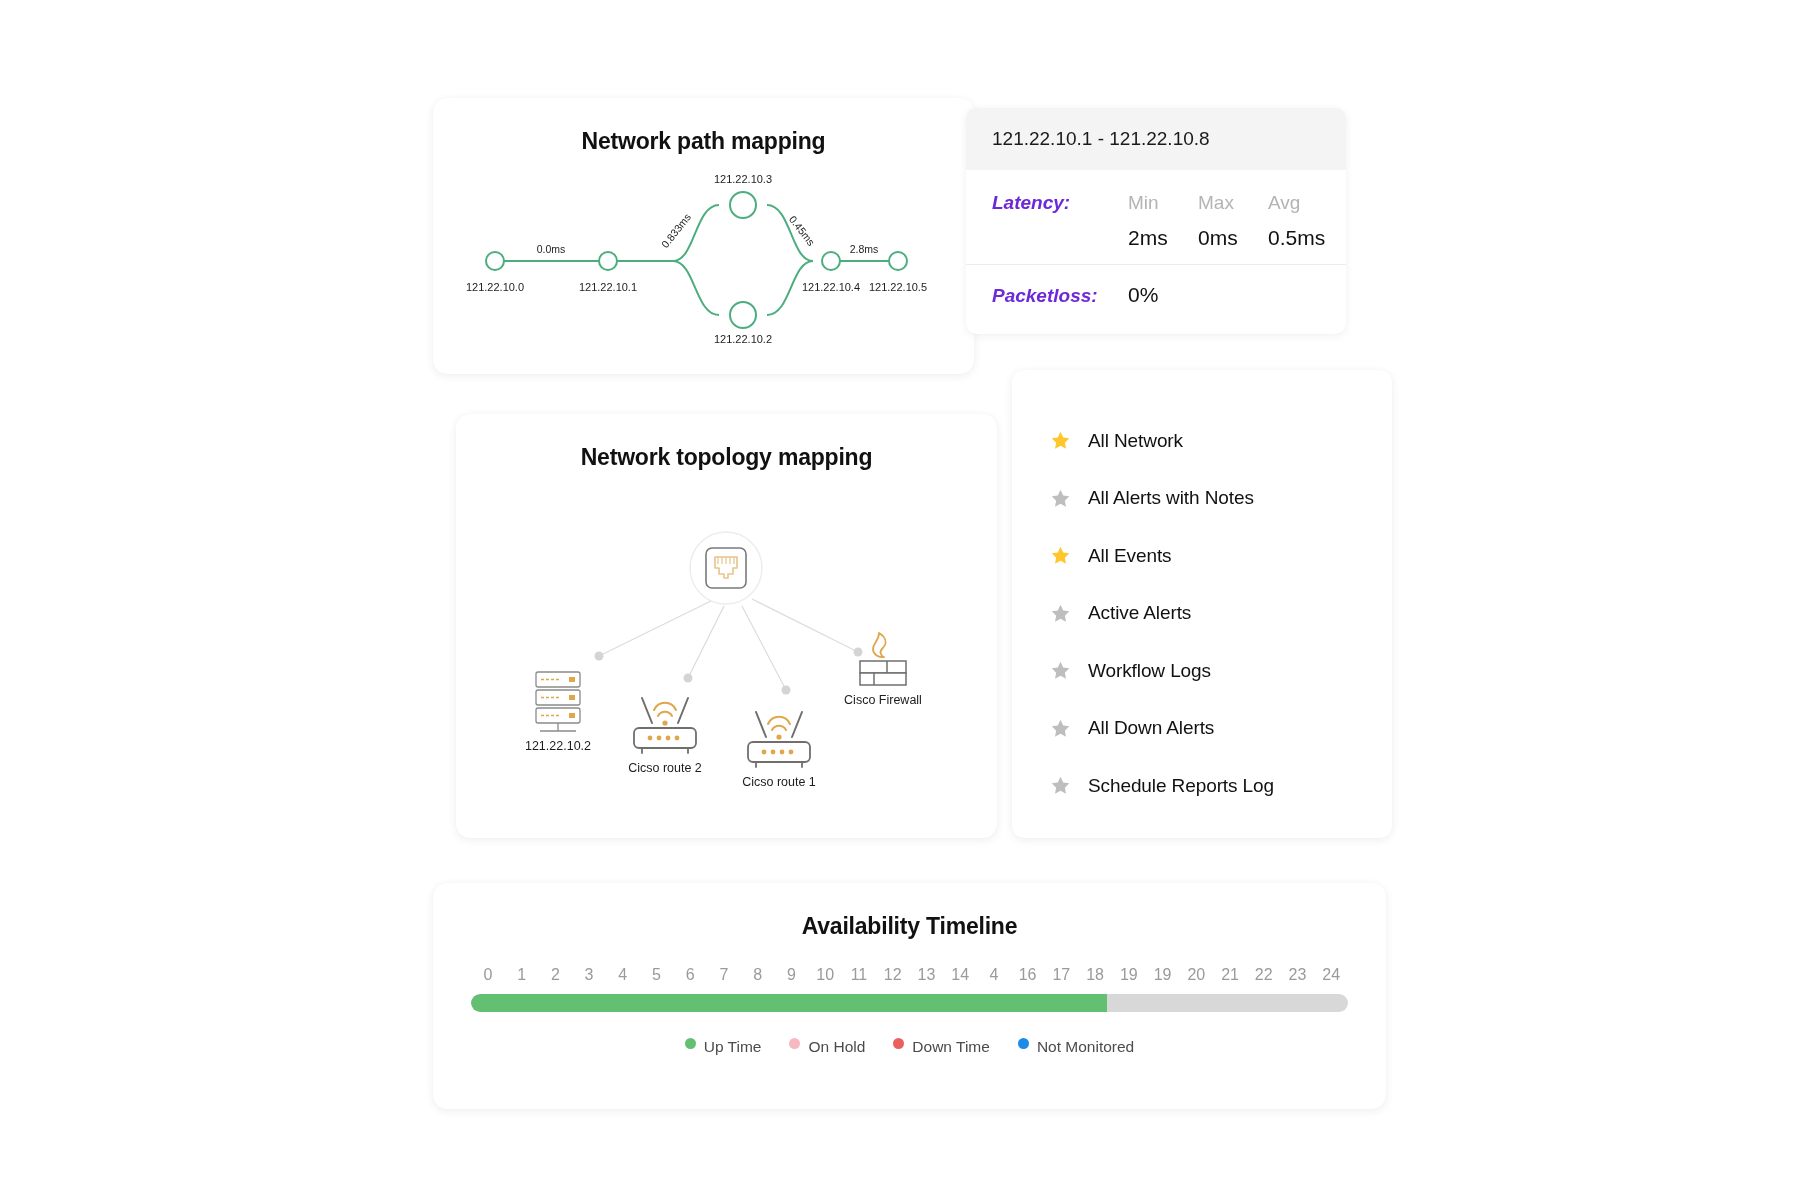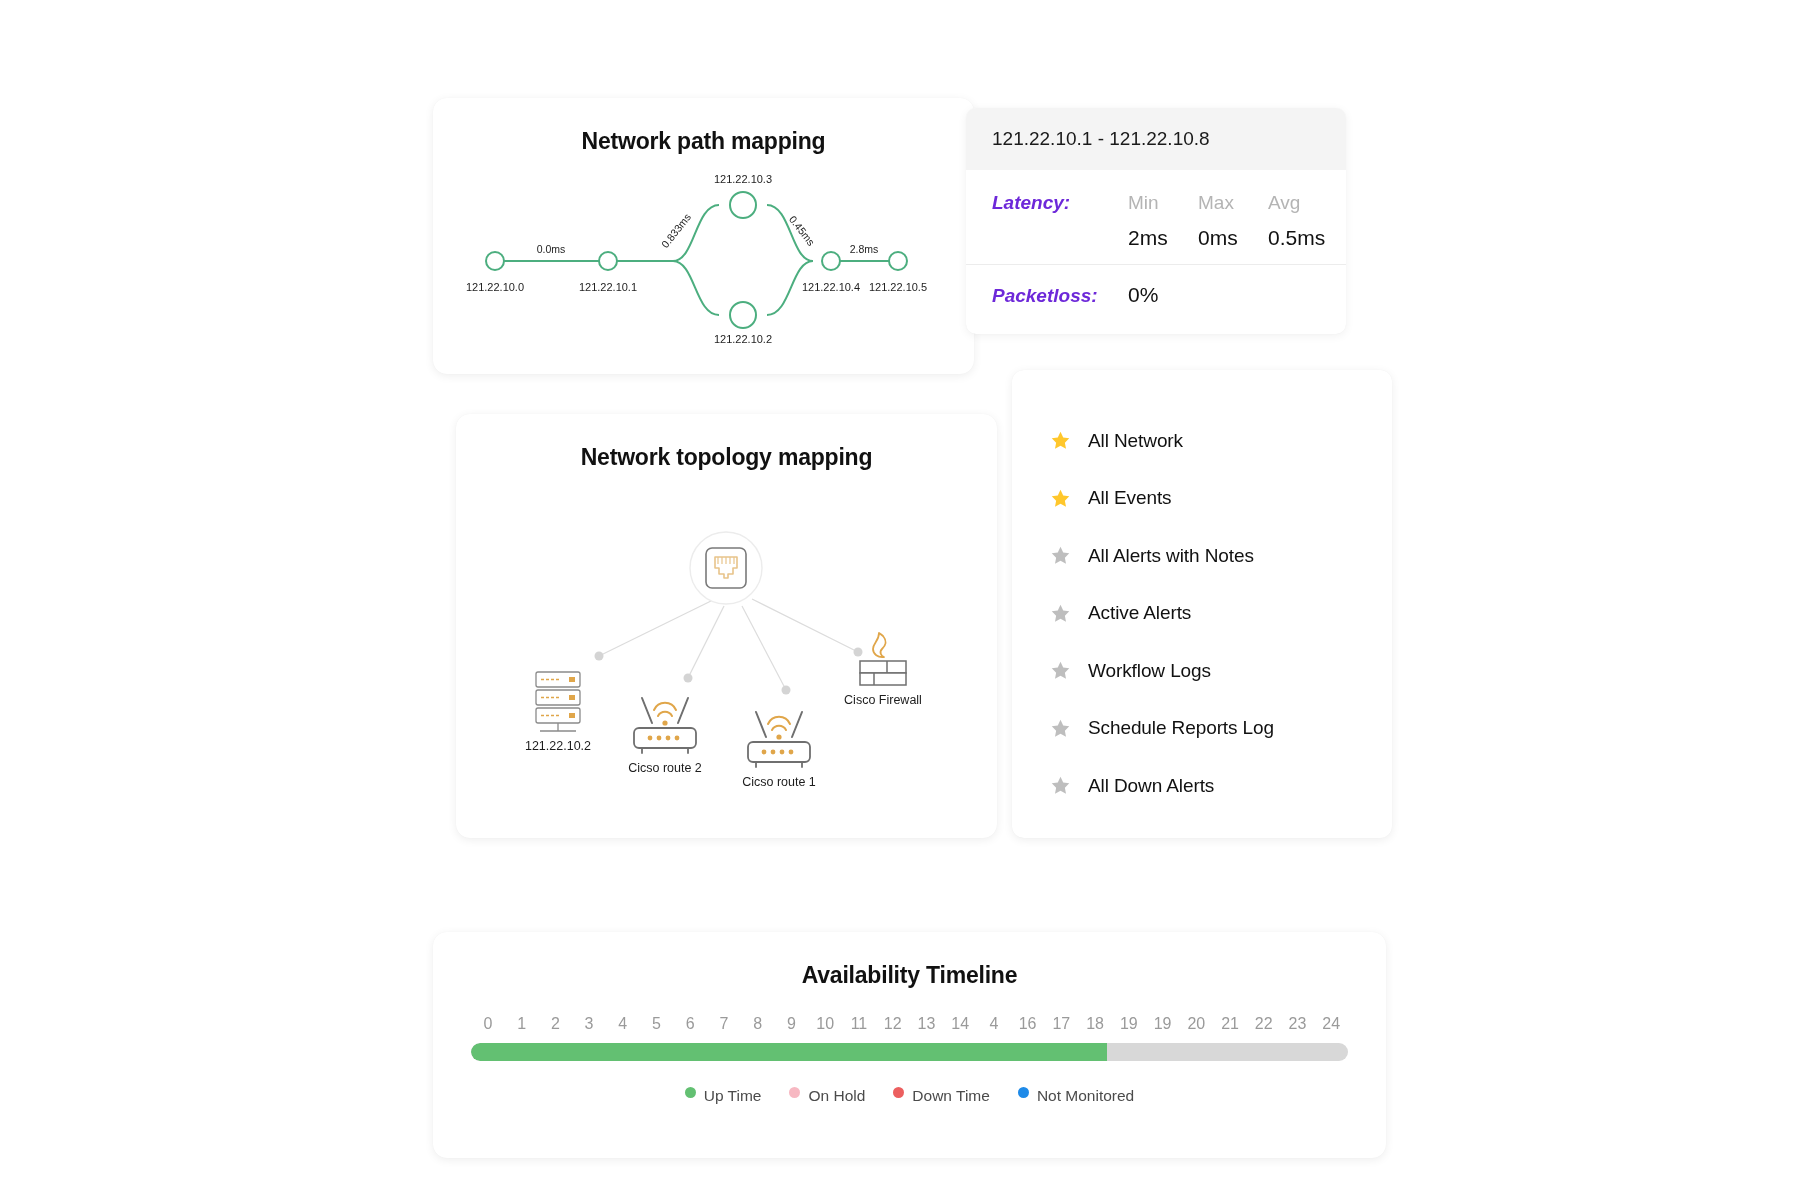--- a/index.html
+++ b/index.html
@@ -141,21 +141,21 @@
     display: block;
   }
   .alert-label {
     font-size: 19px;
     color: #111111;
     letter-spacing: -0.1px;
   }
 
   
   #card-availability {
-    left: 433px; top: 932px; width: 953px; height: 226px;
+    left: 433px; top: 883px; width: 953px; height: 226px;
   }
   #availability-title {
     text-align: center;
     font-size: 23px;
     font-weight: 700;
     color: #111111;
     margin: 0;
     padding-top: 30px;
     letter-spacing: -0.2px;
   }
@@ -349,53 +349,53 @@
   <div class="card" id="card-alerts">
     <ul id="alerts-list">
       <li>
         <svg class="star" viewBox="0 0 24 24">
             <polygon points="12,2 15.1,8.6 22,9.5 17,14.5 18.3,21.5 12,18.1 5.7,21.5 7,14.5 2,9.5 8.9,8.6" fill="#FFC72C"></polygon>
           </svg>
         <span class="alert-label">All Network</span>
       </li>
       <li>
         <svg class="star" viewBox="0 0 24 24">
+            <polygon points="12,2 15.1,8.6 22,9.5 17,14.5 18.3,21.5 12,18.1 5.7,21.5 7,14.5 2,9.5 8.9,8.6" fill="#BEBEBE"></polygon>
+          </svg>
+        <span class="alert-label">All Alerts with Notes</span>
+      </li>
+      <li>
+        <svg class="star" viewBox="0 0 24 24">
             <polygon points="12,2 15.1,8.6 22,9.5 17,14.5 18.3,21.5 12,18.1 5.7,21.5 7,14.5 2,9.5 8.9,8.6" fill="#FFC72C"></polygon>
           </svg>
         <span class="alert-label">All Events</span>
       </li>
       <li>
         <svg class="star" viewBox="0 0 24 24">
             <polygon points="12,2 15.1,8.6 22,9.5 17,14.5 18.3,21.5 12,18.1 5.7,21.5 7,14.5 2,9.5 8.9,8.6" fill="#BEBEBE"></polygon>
           </svg>
-        <span class="alert-label">All Alerts with Notes</span>
+        <span class="alert-label">Active Alerts</span>
       </li>
       <li>
         <svg class="star" viewBox="0 0 24 24">
             <polygon points="12,2 15.1,8.6 22,9.5 17,14.5 18.3,21.5 12,18.1 5.7,21.5 7,14.5 2,9.5 8.9,8.6" fill="#BEBEBE"></polygon>
           </svg>
-        <span class="alert-label">Active Alerts</span>
+        <span class="alert-label">Workflow Logs</span>
       </li>
       <li>
         <svg class="star" viewBox="0 0 24 24">
             <polygon points="12,2 15.1,8.6 22,9.5 17,14.5 18.3,21.5 12,18.1 5.7,21.5 7,14.5 2,9.5 8.9,8.6" fill="#BEBEBE"></polygon>
           </svg>
-        <span class="alert-label">Workflow Logs</span>
+        <span class="alert-label">All Down Alerts</span>
       </li>
       <li>
         <svg class="star" viewBox="0 0 24 24">
             <polygon points="12,2 15.1,8.6 22,9.5 17,14.5 18.3,21.5 12,18.1 5.7,21.5 7,14.5 2,9.5 8.9,8.6" fill="#BEBEBE"></polygon>
           </svg>
         <span class="alert-label">Schedule Reports Log</span>
-      </li>
-      <li>
-        <svg class="star" viewBox="0 0 24 24">
-            <polygon points="12,2 15.1,8.6 22,9.5 17,14.5 18.3,21.5 12,18.1 5.7,21.5 7,14.5 2,9.5 8.9,8.6" fill="#BEBEBE"></polygon>
-          </svg>
-        <span class="alert-label">All Down Alerts</span>
       </li>
     </ul>
   </div>
 
   <div class="card" id="card-availability">
     <h2 id="availability-title">Availability Timeline</h2>
     <div id="ticks">
         <div class="tick">0</div>
         <div class="tick">1</div>
         <div class="tick">2</div>

